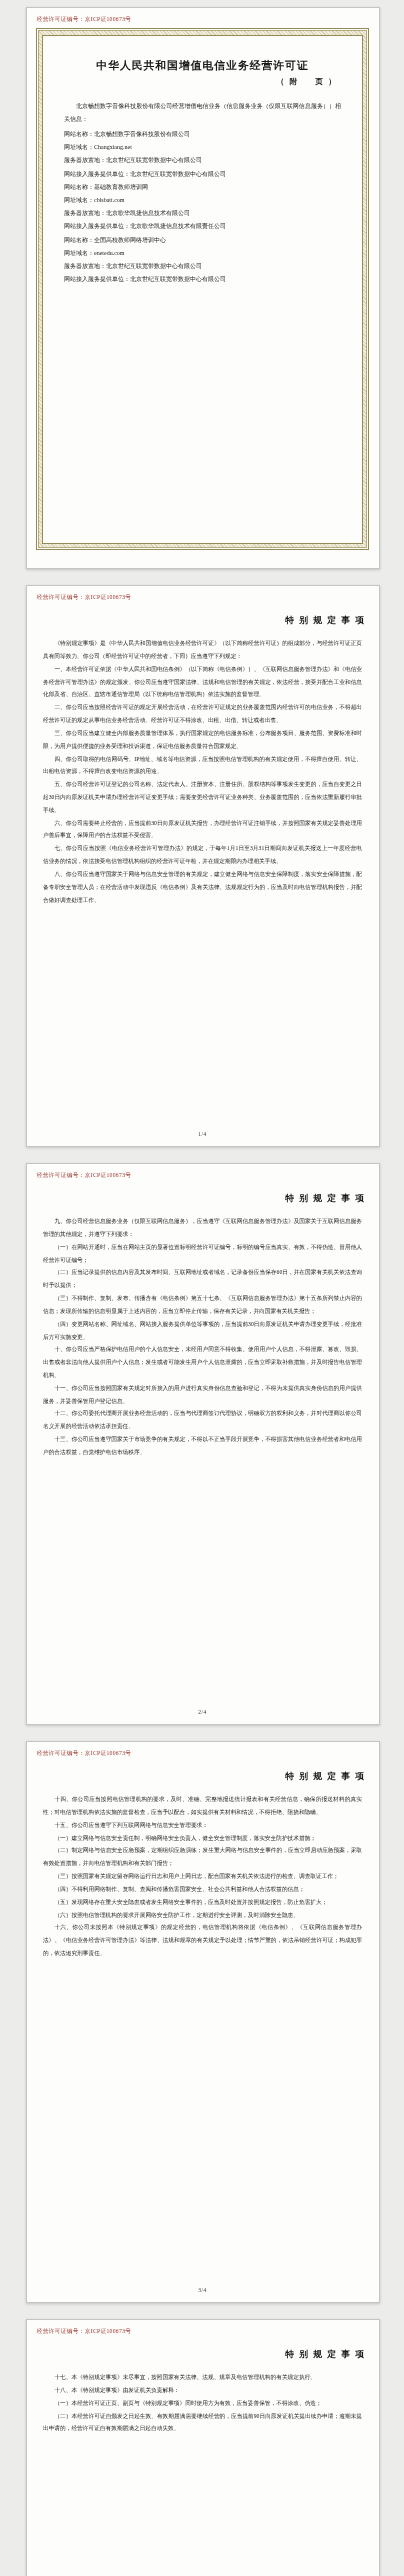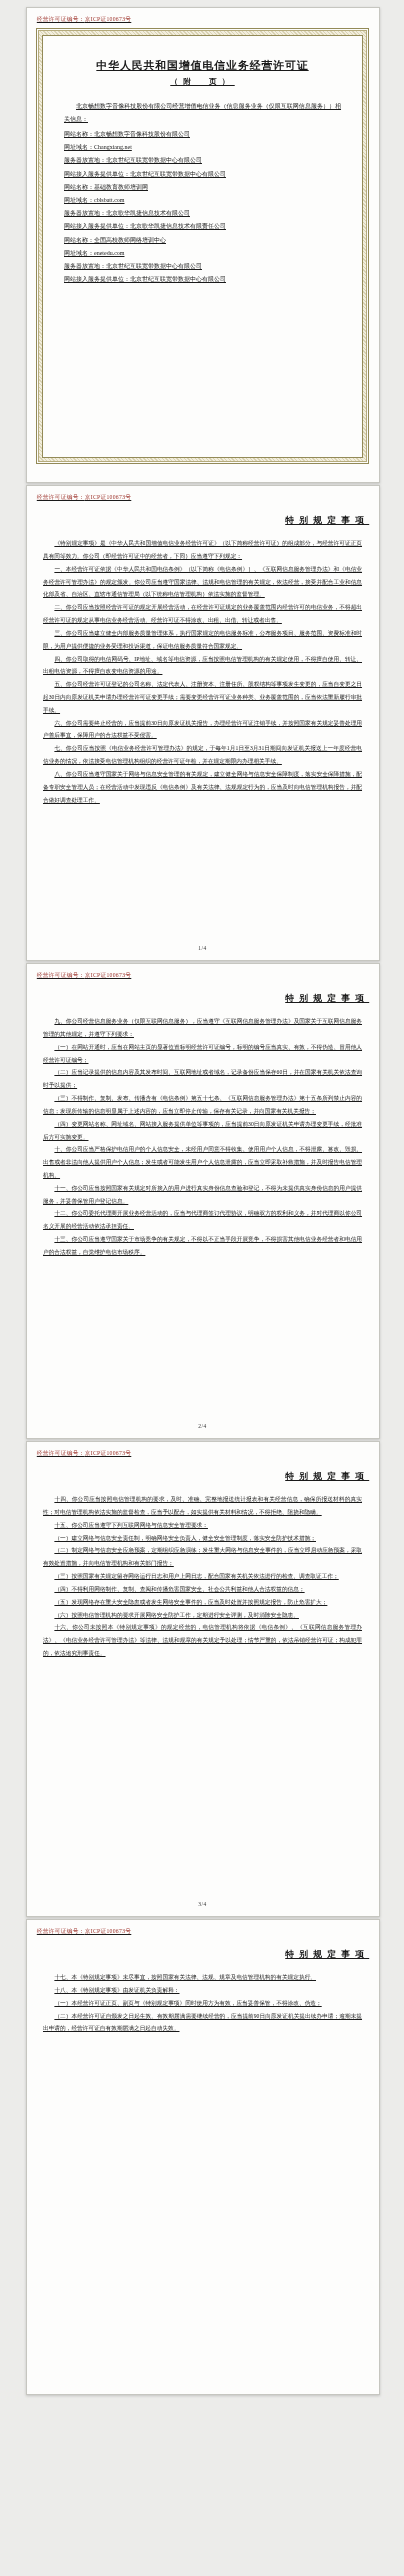--- a/index.html
+++ b/index.html
@@ -10,29 +10,28 @@
     color: #1a1a1a;
   }
   .canvas {
     width: 405px;
     margin: 0 auto;
     padding: 7.2px 0 5.2px;
     box-sizing: border-box;
   }
   .page {
     width: 354px;
-    height: 476px;
-    margin: 0 auto 2px;
+    height: 562px;
+    margin: 0 auto 16px;
     background: #fdfdfc;
     border: 0.5px solid #c6c6c0;
     box-shadow: 0 0.5px 2.6px rgba(0,0,0,0.18);
     box-sizing: border-box;
     position: relative;
     padding: 7.2px 9.3px 8.2px;
-    text-decoration: underline;
   }
   .page-header {
     font-size: 5.7px;
     color: #9e342c;
     letter-spacing: 0.3px;
     margin: 1px 0 4.1px 1px;
   }
   
   .frame-outer {
     border: 1px solid #938a57;
@@ -56,21 +55,21 @@
     overflow: hidden;
   }
   .cover-title {
     text-align: center;
     font-size: 10.8px;
     font-weight: bold;
     letter-spacing: 1px;
     margin: 7.2px 0 4.1px;
   }
   .cover-subtitle {
-    text-align: center;
+    text-align: right;
     font-size: 7.7px;
     font-weight: bold;
     letter-spacing: 5.2px;
     margin: 0 0 13.4px;
   }
   .cover-intro {
     font-size: 6px;
     line-height: 2.15;
     text-indent: 2em;
     text-align: justify;

